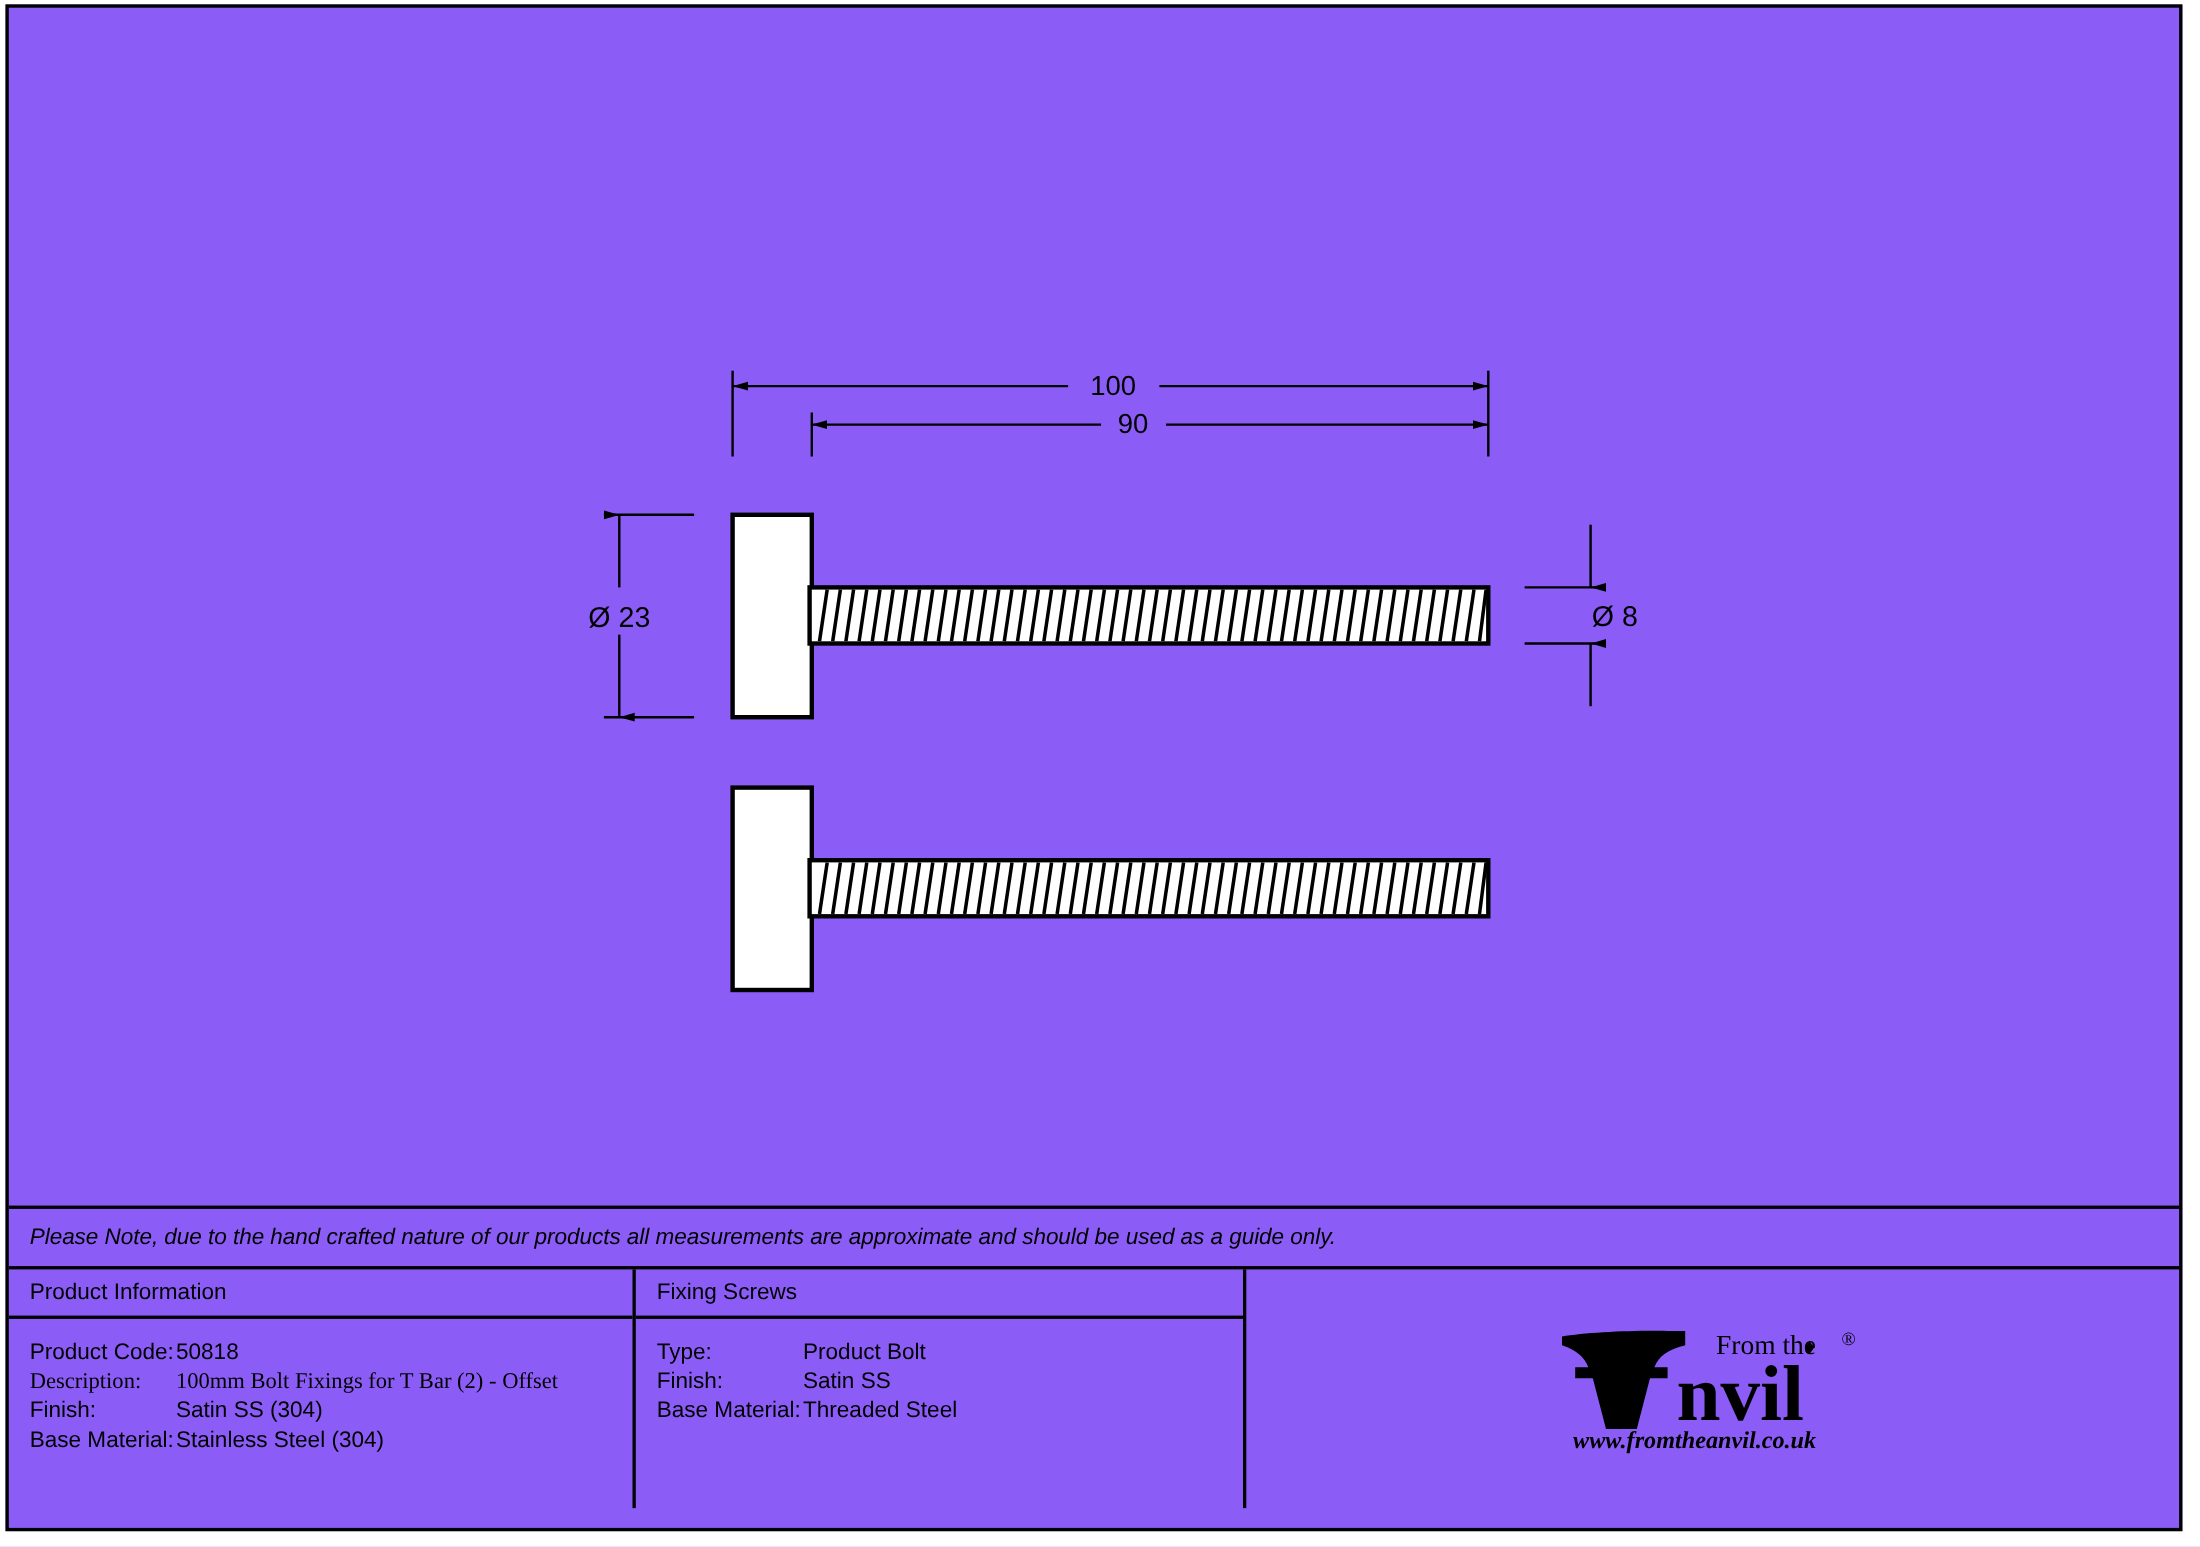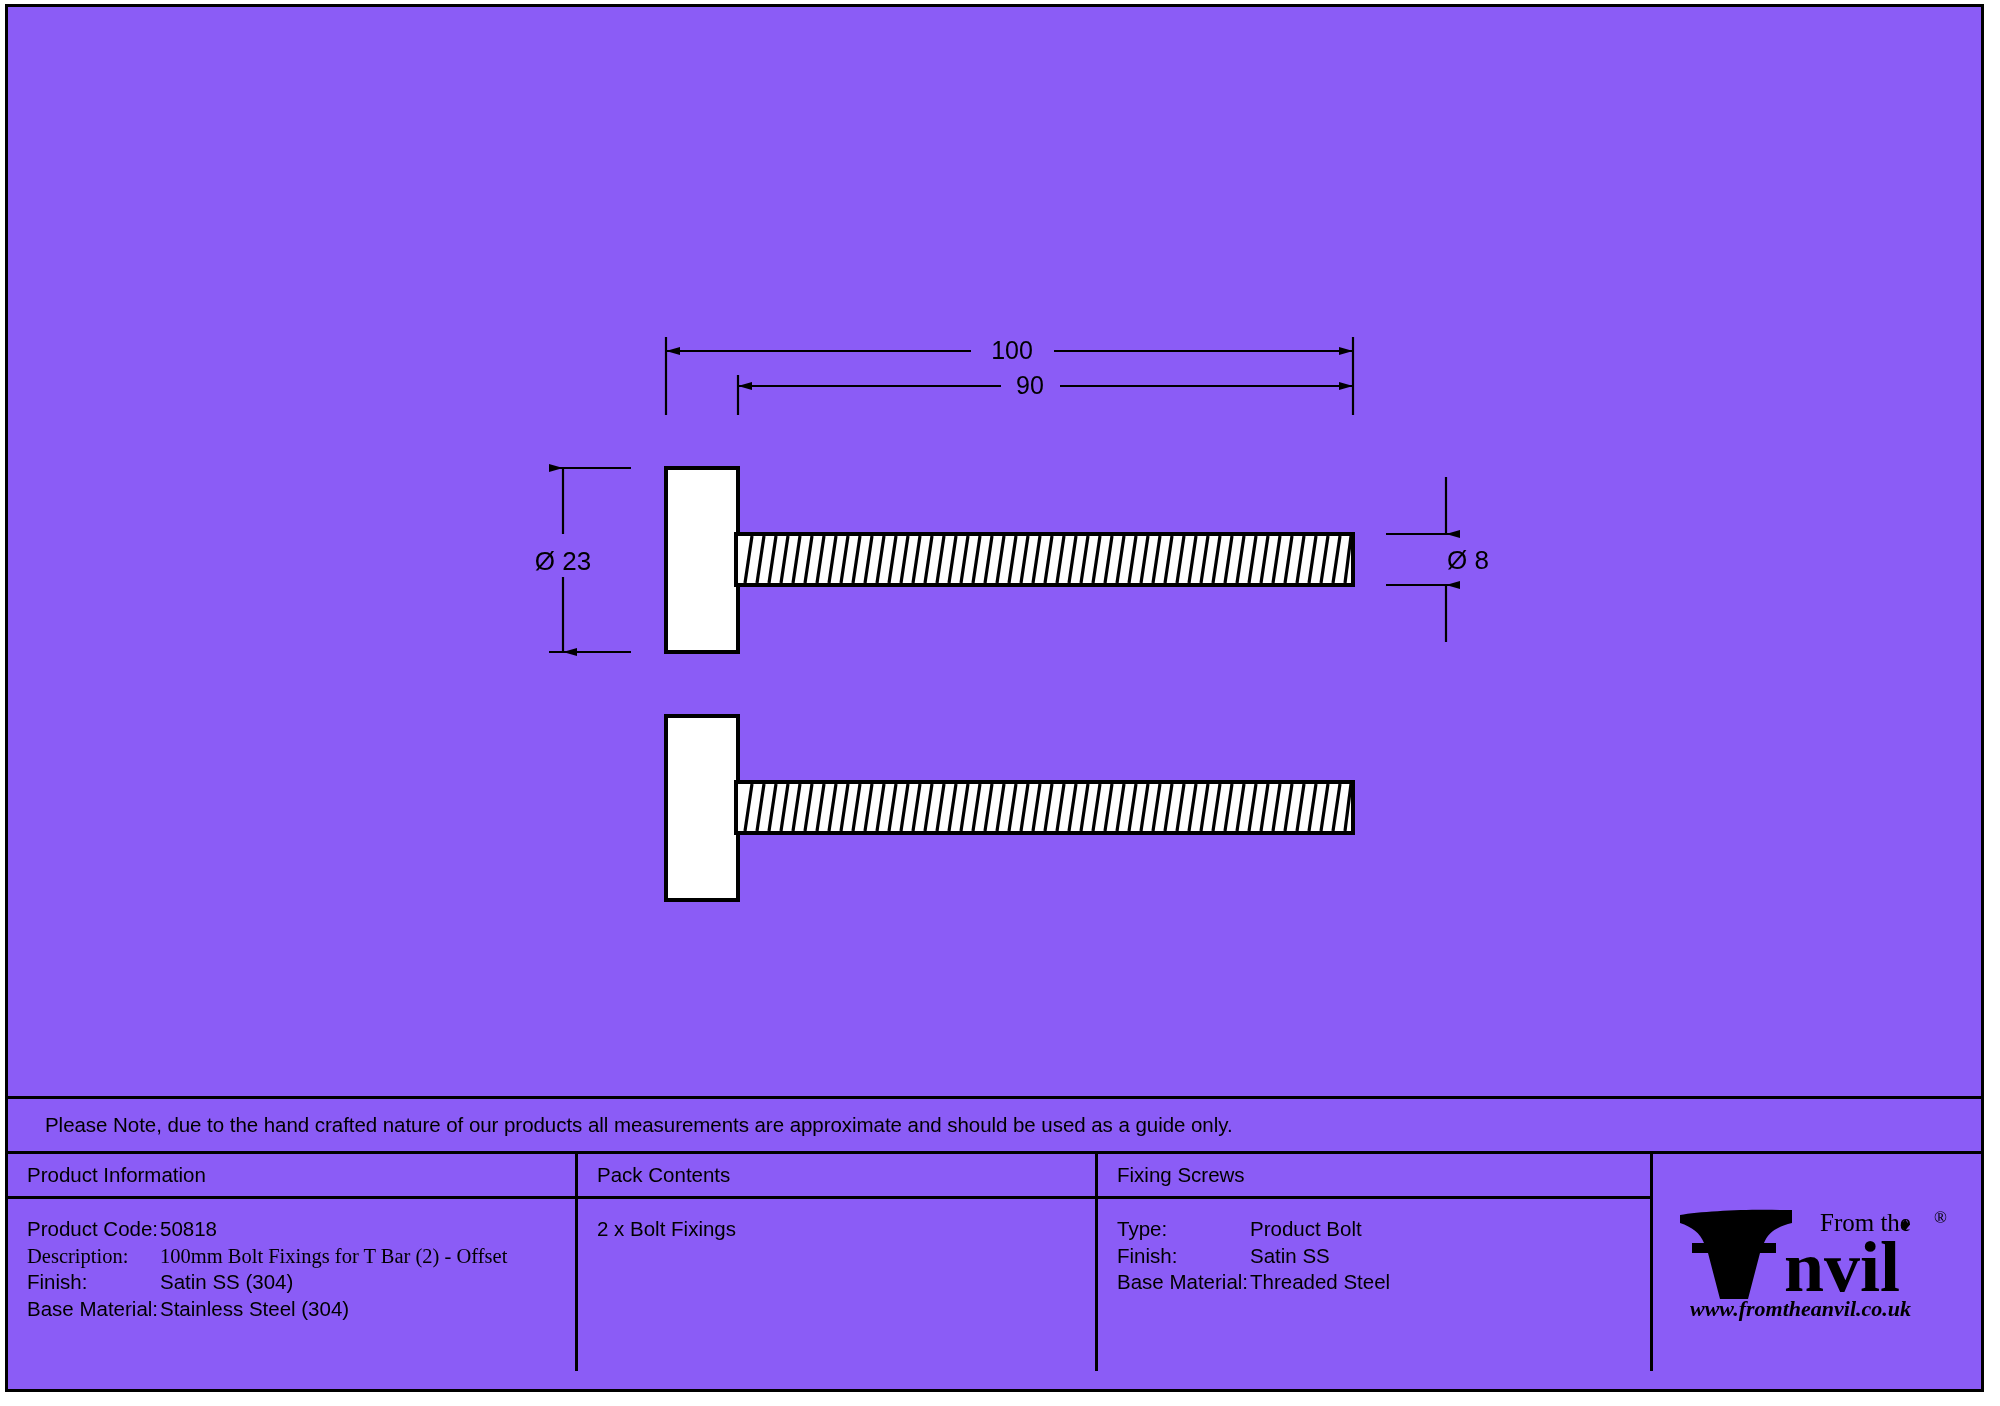--- a/index.html
+++ b/index.html
@@ -43,23 +43,24 @@
     top: 1089px;
     width: 1973px;
     height: 55px;
     border-top: 3px solid #000;
     box-sizing: border-box;
     display: flex;
     align-items: center;
   }
   #note-text {
     font-size: 20.5px;
-    padding-left: 37px;
+    padding-left: 19px;
     letter-spacing: -0.05px;
     white-space: nowrap;
+    font-style: italic;
   }
 
   
   #info-table {
     position: absolute;
     left: 0;
     top: 1144px;
     width: 1973px;
     height: 220px;
     border-top: 3px solid #000;
@@ -321,26 +322,20 @@
           <span class="spec-key">Finish:</span>
           <span class="spec-val">Satin SS (304)</span>
         </div>
         <div class="spec-line">
           <span class="spec-key">Base Material:</span>
           <span class="spec-val">Stainless Steel (304)</span>
         </div>
       </div>
     </div>
 
-    <div class="col col-b col-sep">
-      <div class="col-header">Pack Contents</div>
-      <div class="col-body">
-        <div class="pack-line">2 x Bolt Fixings</div>
-      </div>
-    </div>
 
     <div class="col col-c col-sep">
       <div class="col-header">Fixing Screws</div>
       <div class="col-body">
         <div class="spec-line">
           <span class="spec-key">Type:</span>
           <span class="spec-val">Product Bolt</span>
         </div>
         <div class="spec-line">
           <span class="spec-key">Finish:</span>

